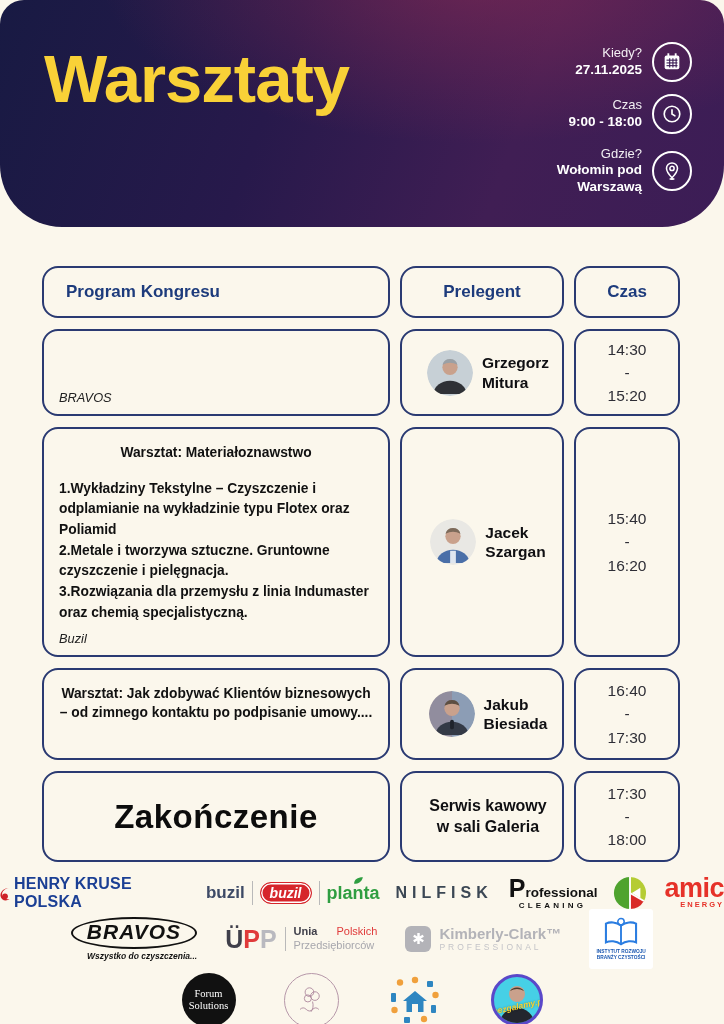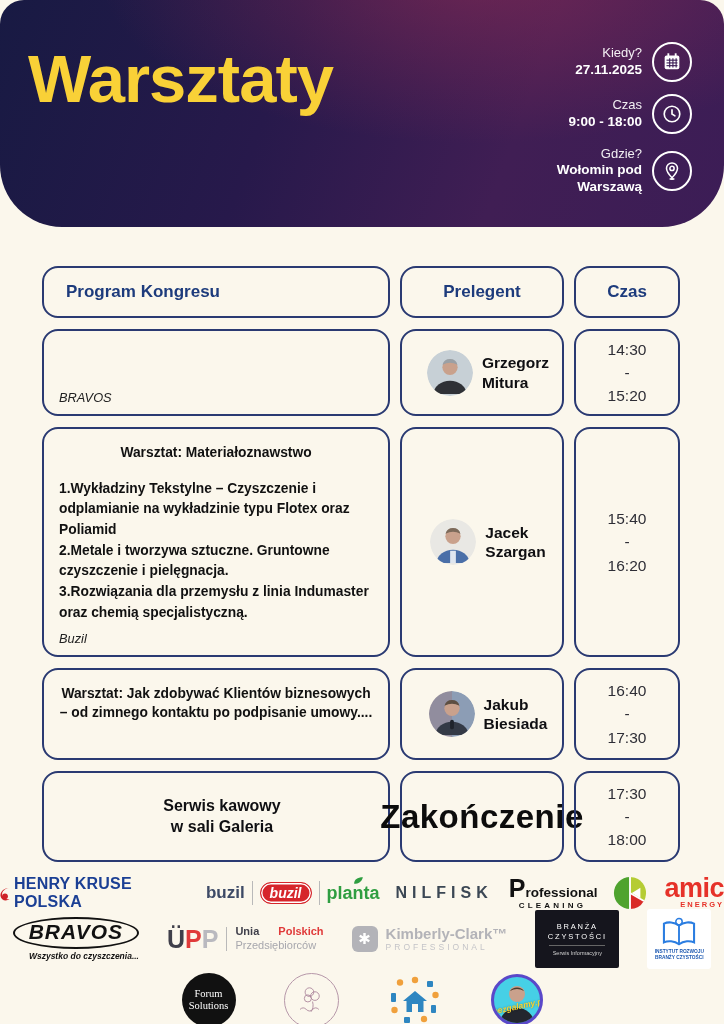--- a/index.html
+++ b/index.html
@@ -12,21 +12,21 @@
 
   
   .hero {
     position:relative; width:724px; height:227px;
     background:
       radial-gradient(90% 130% at 66% -12%, rgba(150,45,85,.55) 0%, rgba(150,45,85,0) 58%),
       linear-gradient(110deg, #181a43 0%, #27194b 38%, #401e54 70%, #3c1d56 100%);
     border-radius: 24px 24px 62px 62px;
   }
   .hero h1 {
-    position:absolute; left:28px; top:40px;
+    position:absolute; left:44px; top:40px;
     font-size:67px; font-weight:800; letter-spacing:-1px;
     color:#f9d137;
   }
   .hero-info { position:absolute; top:42px; right:32px; display:flex; flex-direction:column; gap:12px; }
   .info-item { display:flex; align-items:center; justify-content:flex-end; gap:10px; }
   .info-text { text-align:right; max-width:120px; }
   .info-label { color:rgba(255,255,255,.93); font-size:13px; line-height:1.25; }
   .info-value { color:#fff; font-size:13.5px; font-weight:700; line-height:1.25; white-space:pre-line; }
   .info-icon {
     width:40px; height:40px; border:2px solid #fff; border-radius:50%;
@@ -92,21 +92,21 @@
   .amic-sub { color:#e63229; font-weight:700; font-size:7.5px; letter-spacing:2px; align-self:flex-end; margin-top:3px; }
 
   .bravos { display:flex; flex-direction:column; align-items:center; }
   .bravos-mark { border:2.5px solid #111; border-radius:50%; padding:1px 14px 3px; }
   .bravos-word { font-size:21px; font-weight:800; font-style:italic; letter-spacing:1px; color:#111; }
   .bravos-tag { font-size:8.5px; font-weight:700; font-style:italic; color:#111; margin-top:2px; align-self:flex-end; }
   .upp { display:flex; align-items:center; gap:8px; }
   .upp-abbr { font-size:25px; font-weight:800; line-height:1; }
   .upp-u { color:#3f3f4a; } .upp-p1 { color:#e03a3a; } .upp-p2 { color:#b9b9bf; }
   .upp-text { font-size:11px; line-height:1.25; }
-  .upp-l1a { color:#3f3f4a; font-weight:700; } .upp-l1b { color:#e03a3a; font-weight:700;padding-left:16px; }
+  .upp-l1a { color:#3f3f4a; font-weight:700; } .upp-l1b { color:#e03a3a; font-weight:400;padding-left:16px; }
   .upp-l2 { color:#a7a7ad; }
   .kimberly { display:flex; align-items:center; gap:8px; color:#b3b3b8; }
   .kc-icon { width:26px; height:26px; background:#b3b3b8; border-radius:6px; color:#fff; font-size:15px;
              display:flex; align-items:center; justify-content:center; }
   .kc-text { display:flex; flex-direction:column; line-height:1.15; }
   .kc-l1 { font-size:15px; font-weight:700; }
   .kc-l2 { font-size:8.5px; letter-spacing:3px; color:#c4c4c8; }
   .branza { width:84px; height:58px; background:#15151d; border-radius:2px; color:#fff;
             display:flex; flex-direction:column; align-items:center; justify-content:center; gap:1px; }
   .branza .b1 { font-size:7.5px; letter-spacing:1.8px; }
@@ -268,26 +268,26 @@
         <span>Jakub</span>
         <span>Biesiada</span>
       </span>
     </div>
     <div class="cell time-cell">
       <span>16:40</span>
       <span>-</span>
       <span>17:30</span>
     </div>
 
+    <div class="cell finale-cell">
+      <div class="finale-title">Zakończenie</div>
+    </div>
     <div class="cell speaker-cell">
       <div class="speaker-note">Serwis kawowy
 w sali Galeria</div>
-    </div>
-    <div class="cell finale-cell">
-      <div class="finale-title">Zakończenie</div>
     </div>
     <div class="cell time-cell">
       <span>17:30</span>
       <span>-</span>
       <span>18:00</span>
     </div>
   </main>
 
   <footer class="sponsors">
 
@@ -351,26 +351,20 @@
           <span><span class="upp-l1a">Unia</span> <span class="upp-l1b">Polskich</span></span><br>
           <span class="upp-l2">Przedsiębiorców</span>
         </span>
       </div>
       <div class="kimberly">
         <span class="kc-icon">✱</span>
         <span class="kc-text">
           <span class="kc-l1">Kimberly-Clark™</span>
           <span class="kc-l2">PROFESSIONAL</span>
         </span>
-      </div>
-      <div class="branza">
-        <span class="b1">BRANŻA</span>
-        <span class="b1">CZYSTOŚCI</span>
-        <hr>
-        <span class="b3">Serwis Informacyjny</span>
       </div>
       <div class="instytut">
         <svg width="38" height="32" viewBox="0 0 40 34">
             <path d="M20 9 C15 5 8 5 4 7 V27 C8 25 15 25 20 29 C25 25 32 25 36 27 V7 C32 5 25 5 20 9 Z" fill="none" stroke="#2a7de1" stroke-width="2.2"></path>
             <path d="M20 9 V29" stroke="#2a7de1" stroke-width="2"></path>
             <circle cx="20" cy="5" r="3.4" fill="none" stroke="#2a7de1" stroke-width="1.6"></circle>
           </svg>
         <span class="itxt">INSTYTUT ROZWOJU</span>
         <span class="itxt">BRANŻY CZYSTOŚCI</span>
       </div>

